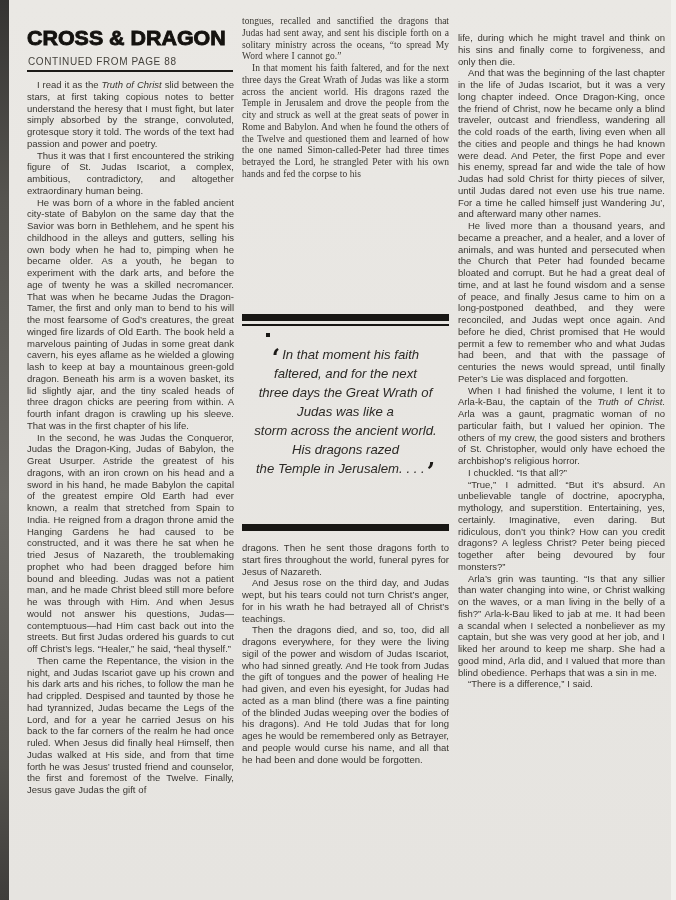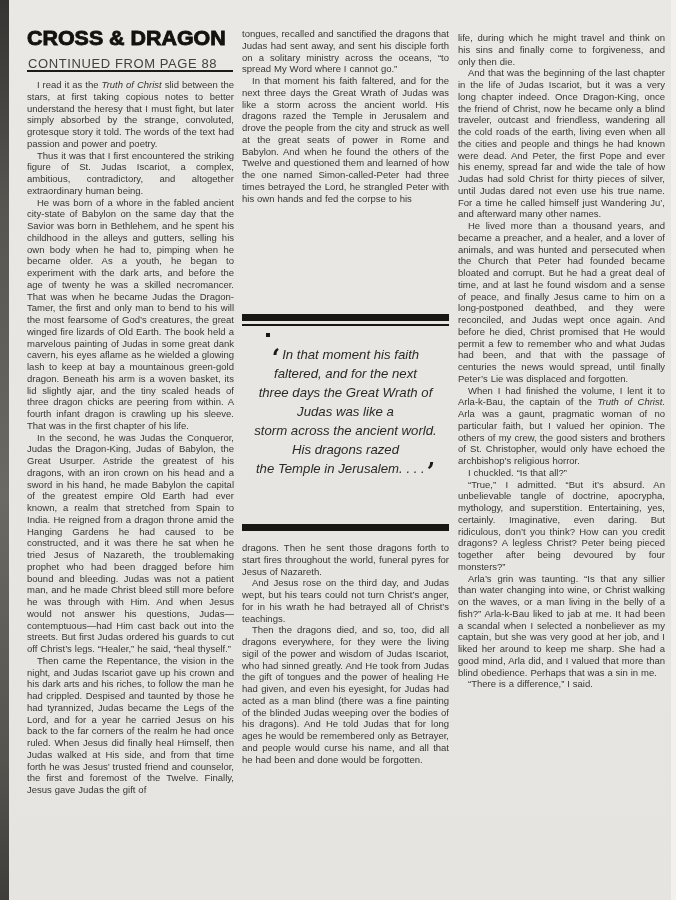--- a/index.html
+++ b/index.html
@@ -21,37 +21,37 @@
   }
   .masthead-title {
     position: absolute; left: 27px; top: 26px;
     font-size: 21px; font-weight: bold; letter-spacing: 0px;
     color: #14120f; -webkit-text-stroke: 0.9px #14120f;
     transform: scaleX(1.02); transform-origin: left top;
     white-space: nowrap;
   }
   .continued-from {
     position: absolute; left: 28px; top: 56px;
-    font-size: 13px; letter-spacing: 0.6px; color: #45423c;
+    font-size: 10px; letter-spacing: 0.6px; color: #45423c;
   }
   .header-rule {
     position: absolute; left: 27px; top: 70px; width: 206px; height: 2px;
     background: #1d1b18;
   }
   .col {
     position: absolute; width: 207px; overflow: hidden;
   }
   .col p {
     margin: 0; text-indent: 10px; text-align: justify;
     font-size: 9.5px; line-height: 11.75px; color: #393630;
     word-spacing: 0.3px;
   }
   .col p.cont { text-indent: 0; }
   #col1 { left: 27px;  top: 79px;  height: 795px; }
-  #col2top { left: 242px; top: 28px;  height: 287px; }
+  #col2top { left: 242px; top: 16px;  height: 287px; font-family: Liberation Serif, serif; }
   #col2bottom { left: 242px; top: 542px; height: 333px; }
   #col3 { left: 458px; top: 32px;  height: 847px; }
   .sep-thick {
     position: absolute; left: 242px; width: 207px; height: 7px; background: #181714;
   }
   .sep-thin {
     position: absolute; left: 242px; width: 207px; height: 1.5px; background: #181714;
   }
   #sep-top-thick { top: 314px; }
   #sep-top-thin  { top: 324px; }

